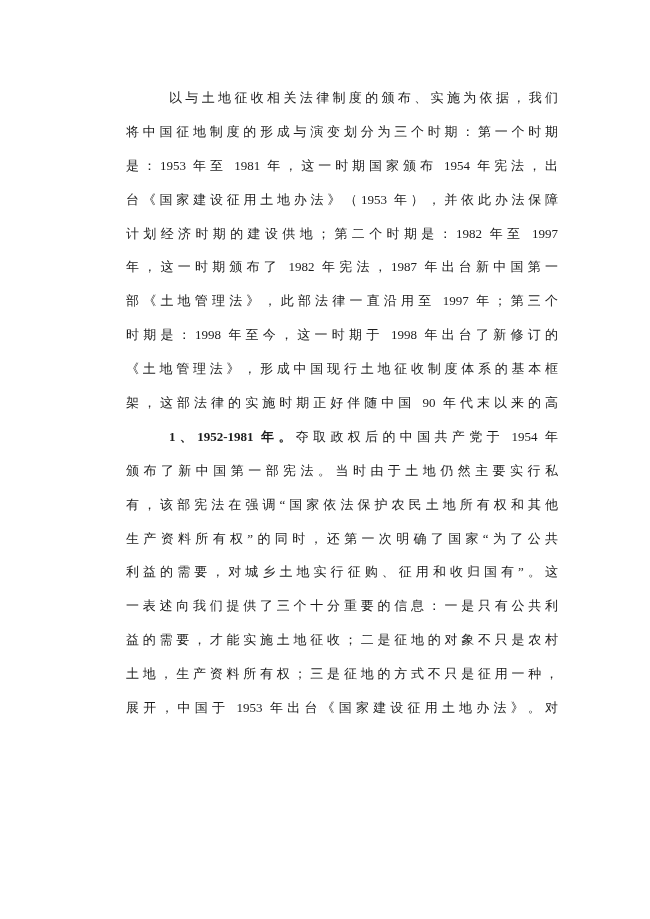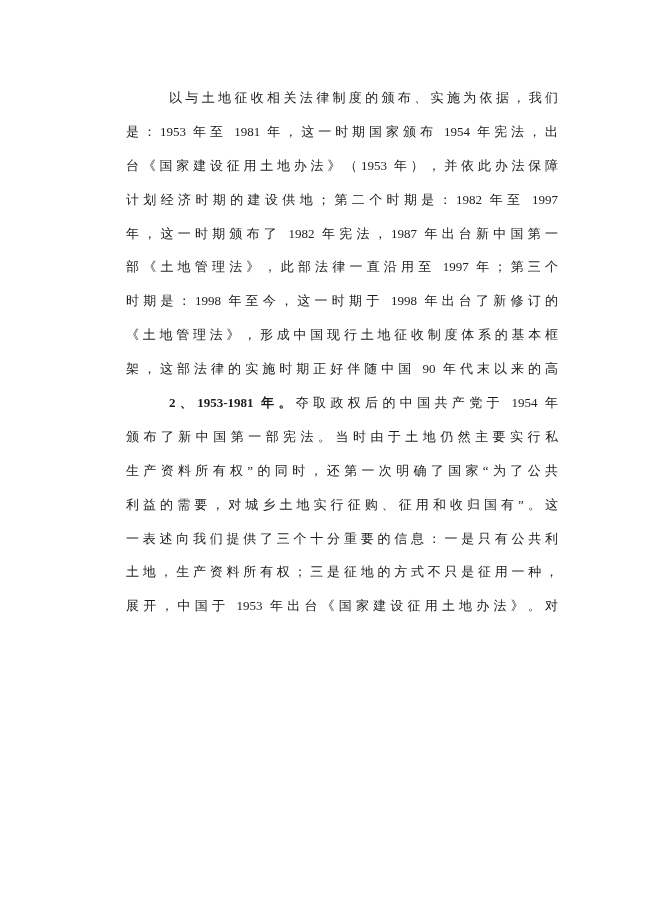--- a/index.html
+++ b/index.html
@@ -41,31 +41,34 @@
   .b {
     font-weight: bold;
   }
 </style>
 </head>
 <body>
 
 <div class="page">
   <div class="text-block">
     <div class="line ind">以与土地征收相关法律制度的颁布、实施为依据，我们</div>
+    <div class="line">将中国征地制度的形成与演变划分为三个时期：第一个时期</div>
     <div class="line">是：1953 年至 1981 年，这一时期国家颁布 1954 年宪法，出</div>
     <div class="line">台《国家建设征用土地办法》（1953 年），并依此办法保障</div>
     <div class="line">计划经济时期的建设供地；第二个时期是：1982 年至 1997</div>
     <div class="line">年，这一时期颁布了 1982 年宪法，1987 年出台新中国第一</div>
     <div class="line">部《土地管理法》，此部法律一直沿用至 1997 年；第三个</div>
     <div class="line">时期是：1998 年至今，这一时期于 1998 年出台了新修订的</div>
     <div class="line">《土地管理法》，形成中国现行土地征收制度体系的基本框</div>
     <div class="line">架，这部法律的实施时期正好伴随中国 90 年代末以来的高</div>
     <div class="line ind">
-      <span class="b">2、1953-1981 年。</span><span>夺取政权后的中国共产党于 1954 年</span>
+      <span class="b">1、1952-1981 年。</span><span>夺取政权后的中国共产党于 1954 年</span>
     </div>
     <div class="line">颁布了新中国第一部宪法。当时由于土地仍然主要实行私</div>
+    <div class="line">有，该部宪法在强调“国家依法保护农民土地所有权和其他</div>
     <div class="line">生产资料所有权”的同时，还第一次明确了国家“为了公共</div>
     <div class="line">利益的需要，对城乡土地实行征购、征用和收归国有”。这</div>
     <div class="line">一表述向我们提供了三个十分重要的信息：一是只有公共利</div>
+    <div class="line">益的需要，才能实施土地征收；二是征地的对象不只是农村</div>
     <div class="line">土地，生产资料所有权；三是征地的方式不只是征用一种，</div>
     <div class="line">展开，中国于 1953 年出台《国家建设征用土地办法》。对</div>
   </div>
 </div>
 
 </body></html>

